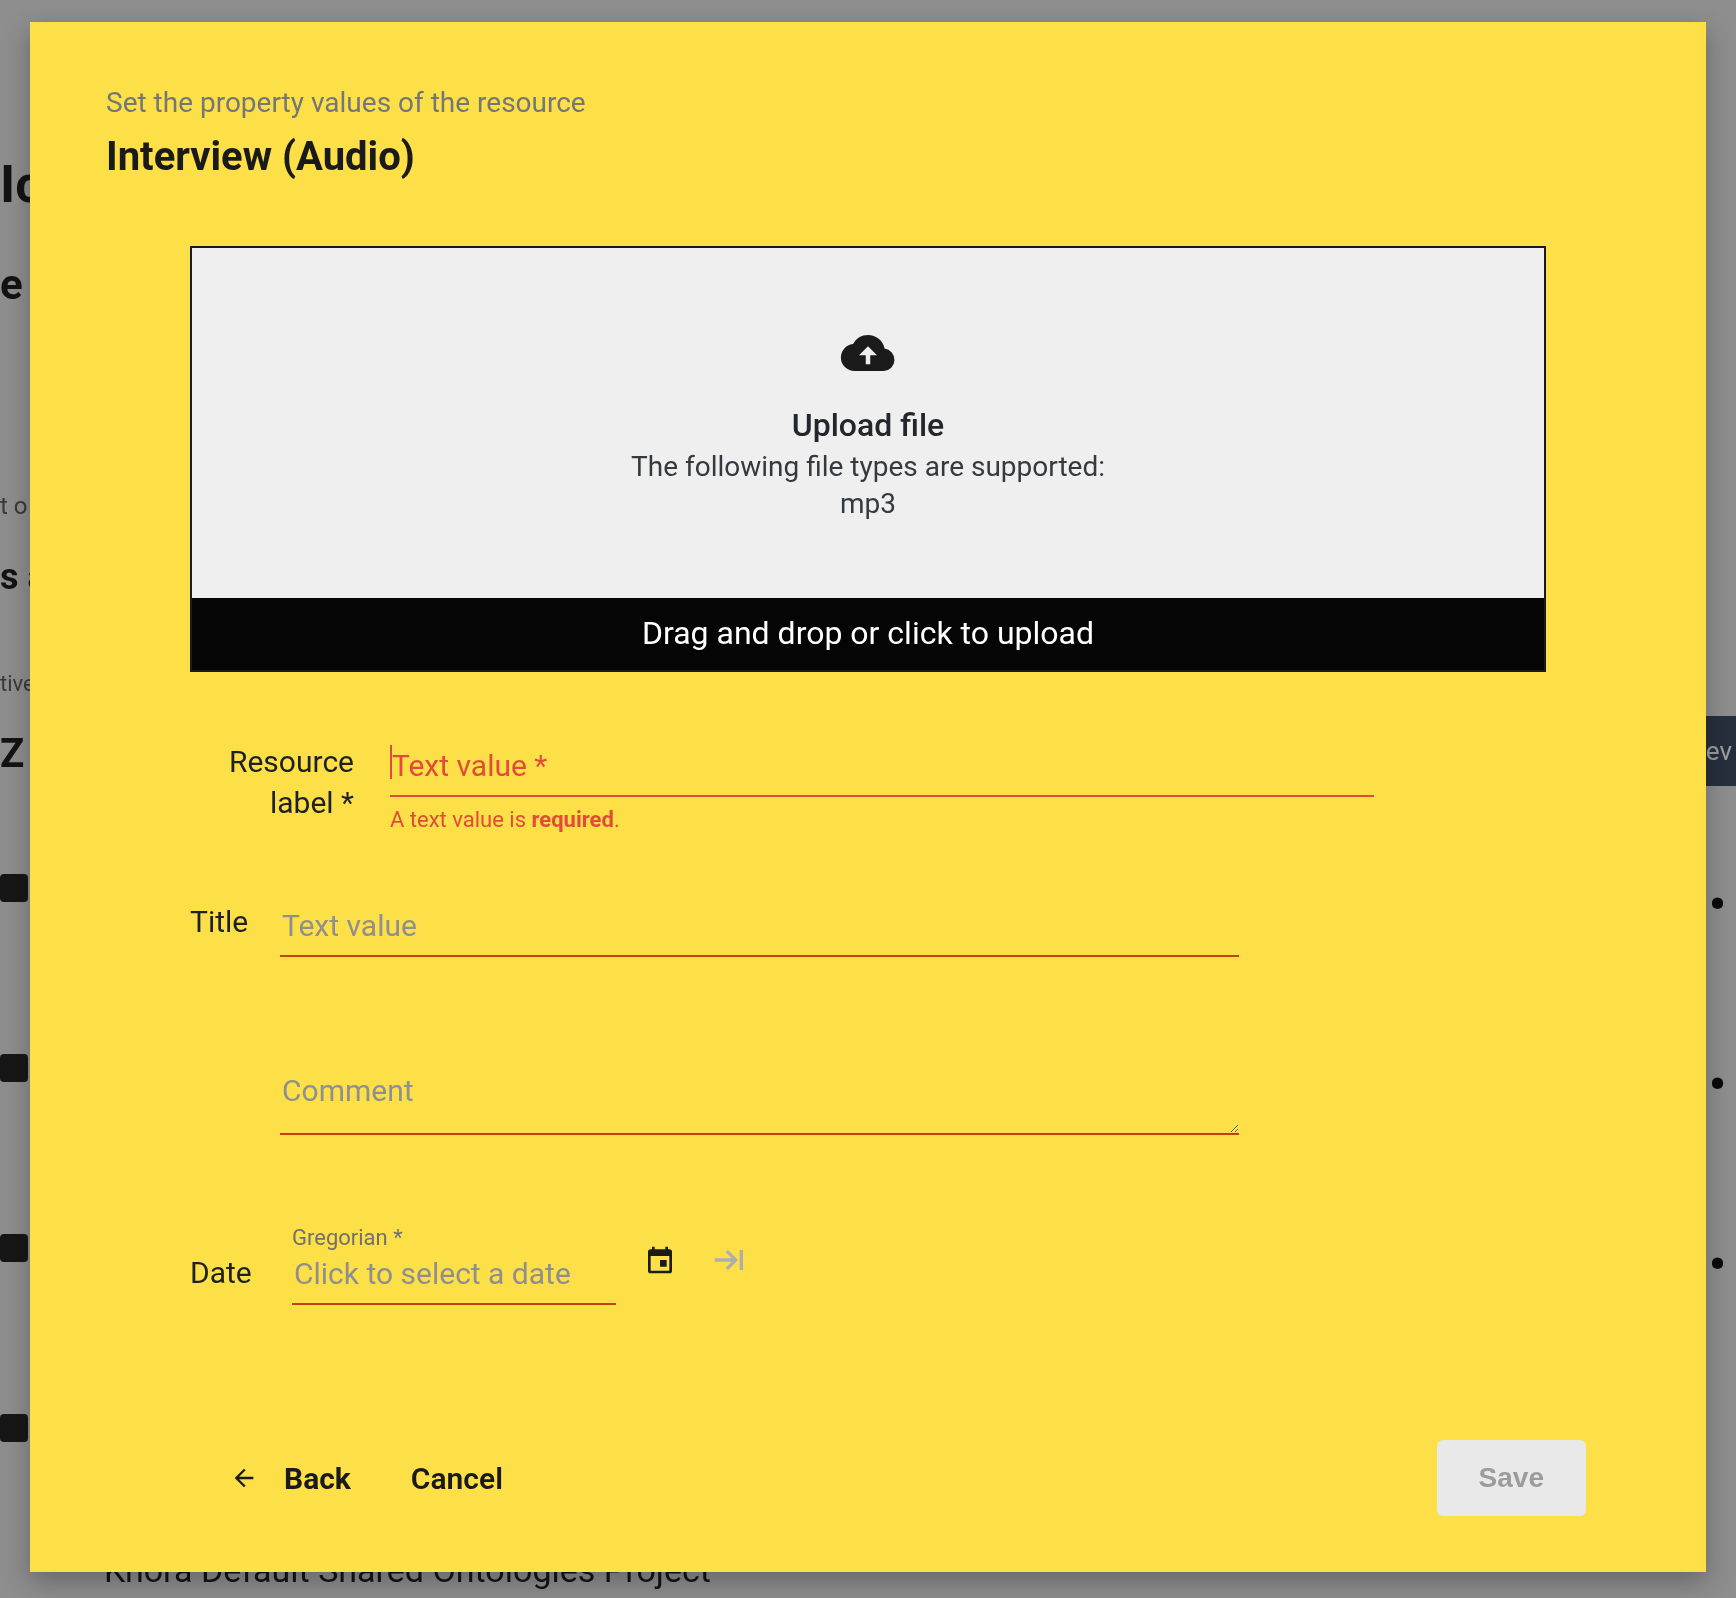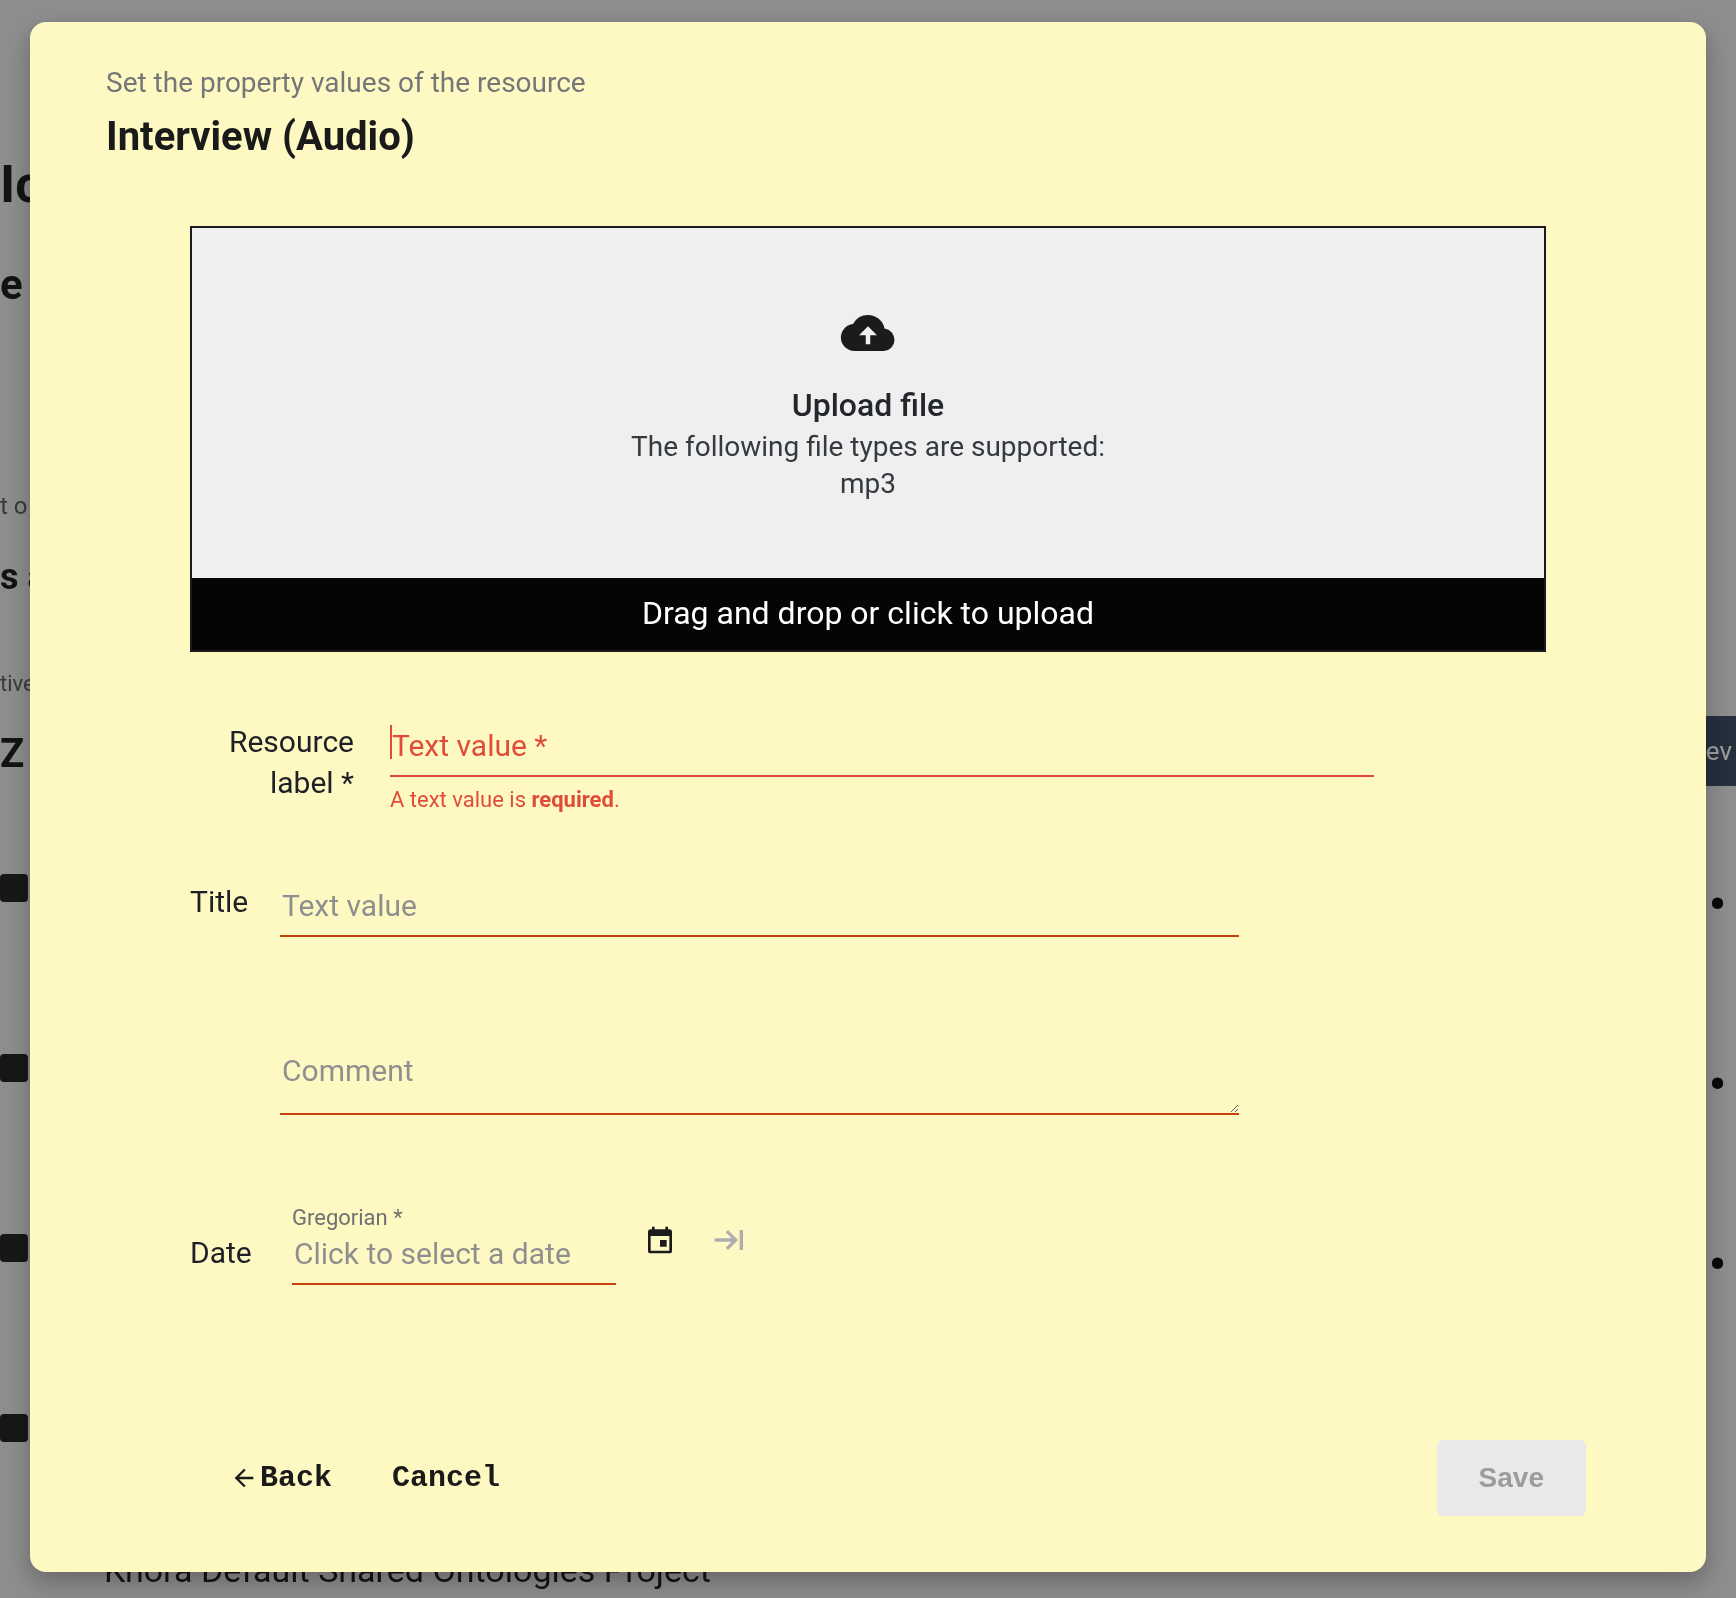--- a/index.html
+++ b/index.html
@@ -72,24 +72,24 @@
     background: rgba(10,10,10,0.40);
   }
 
   
   .modal {
     position: absolute;
     left: 30px;
     top: 22px;
     right: 30px;
     bottom: 26px;
-    background: #fef9c3;
-    border-radius: 16px;
+    background: #fde047;
+    border-radius: 0;
     box-shadow: 0 10px 26px rgba(0,0,0,0.28);
-    padding: 44px 76px 50px 76px;
+    padding: 64px 76px 50px 76px;
     box-sizing: border-box;
   }
   .modal .subtitle {
     font-size: 28px;
     color: #747678;
   }
   .modal .title {
     font-size: 40px;
     font-weight: 700;
     color: #1a1a1a;
@@ -256,23 +256,22 @@
     display: flex;
     align-items: center;
   }
   .btn-text {
     font-size: 30px;
     font-weight: 700;
     color: #1a1a1a;
     cursor: pointer;
     display: inline-flex;
     align-items: center;
-    gap: 2px;
+    gap: 26px;
     margin-right: 60px;
-    font-family: Liberation Mono, monospace;
   }
   .btn-text.normal { font-weight: 600; }
   .spacer { flex: 1; }
   .btn-save {
     background: #e9e9e9;
     color: #9c9c9c;
     border: none;
     border-radius: 6px;
     font-size: 28px;
     font-weight: 600;

